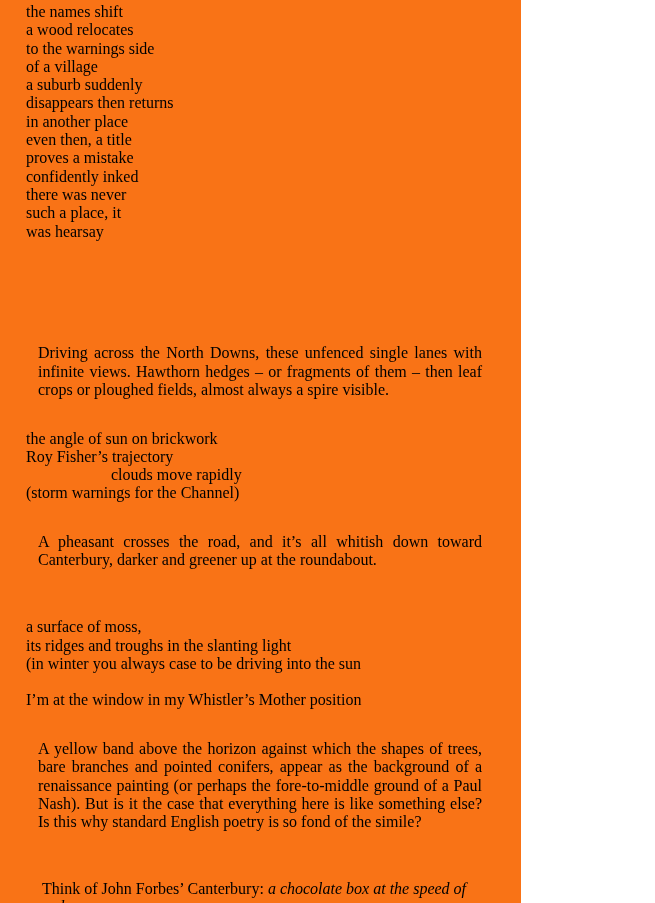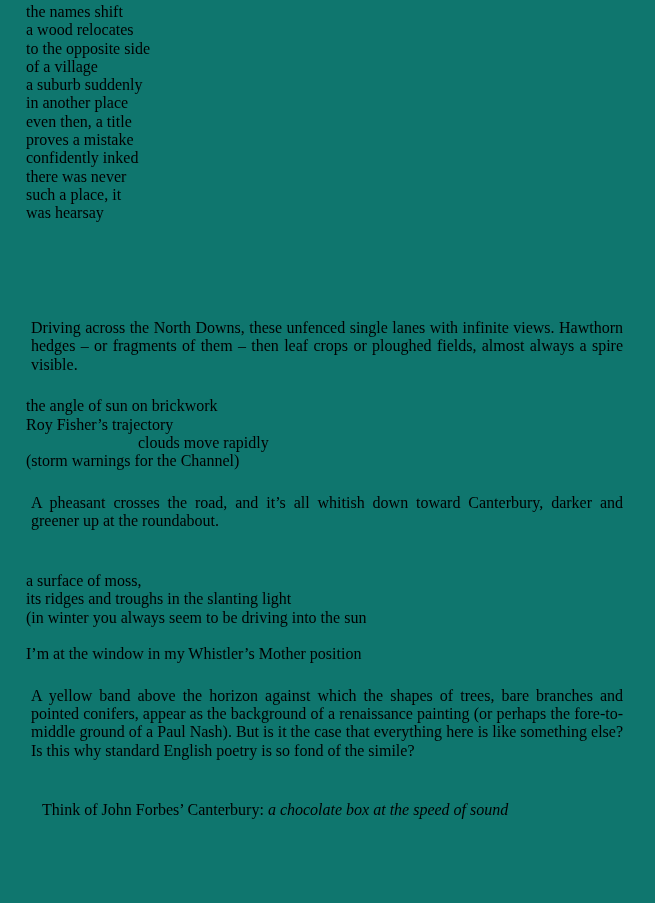--- a/index.html
+++ b/index.html
@@ -11,53 +11,54 @@
     width: 655px;
     height: 903px;
     color: #000000;
     font-family: "Liberation Serif", "DejaVu Serif", serif;
     font-size: 16px;
     line-height: 18.3px;
     overflow: hidden;
   }
   .page {
     box-sizing: border-box;
-    width: 655px;
+    width: 521px;
     height: 903px;
     padding: 3px 27px 0 26px;
-    background: #0f766e;
+    background: #f97316;
   }
   .line {
     white-space: pre-wrap;
   }
   .para {
-    margin: 5px;
+    margin: 12px;
     text-align: justify;
   }
   .indent-clouds {
-    margin-left: 112px;
+    margin-left: 85px;
   }
   .sp1 { height: 18.3px; }
   .sp2 { height: 36.6px; }
   .sp5 { height: 91.5px; }
   em {
     font-family: "Liberation Serif", "DejaVu Serif", serif;
   }
 </style>
 </head>
 <body>
 
 <div class="page">
 
   <div>
     <div class="line">the names shift</div>
     <div class="line">a wood relocates</div>
-    <div class="line">to the opposite side</div>
+    <div class="line">to the warnings side</div>
     <div class="line">of a village</div>
     <div class="line">a suburb suddenly</div>
+    <div class="line">disappears then returns</div>
     <div class="line">in another place</div>
     <div class="line">even then, a title</div>
     <div class="line">proves a mistake</div>
     <div class="line">confidently inked</div>
     <div class="line">there was never</div>
     <div class="line">such a place, it</div>
     <div class="line">was hearsay</div>
   </div>
 
   <div class="sp5"></div>
@@ -75,21 +76,21 @@
 
   <div class="sp1"></div>
 
   <p class="para">A pheasant crosses the road, and it’s all whitish down toward Canterbury, darker and greener up at the roundabout.</p>
 
   <div class="sp2"></div>
 
   <div>
     <div class="line">a surface of moss,</div>
     <div class="line">its ridges and troughs in the slanting light</div>
-    <div class="line">(in winter you always seem to be driving into the sun</div>
+    <div class="line">(in winter you always case to be driving into the sun</div>
   </div>
 
   <div class="sp1"></div>
 
   <div class="line">I’m at the window in my Whistler’s Mother position</div>
 
   <div class="sp1"></div>
 
   <p class="para">A yellow band above the horizon against which the shapes of trees, bare branches and pointed conifers, appear as the background of a renaissance painting (or perhaps the fore-to-middle ground of a Paul Nash). But is it the case that everything here is like something else? Is this why standard English poetry is so fond of the simile?</p>
 

